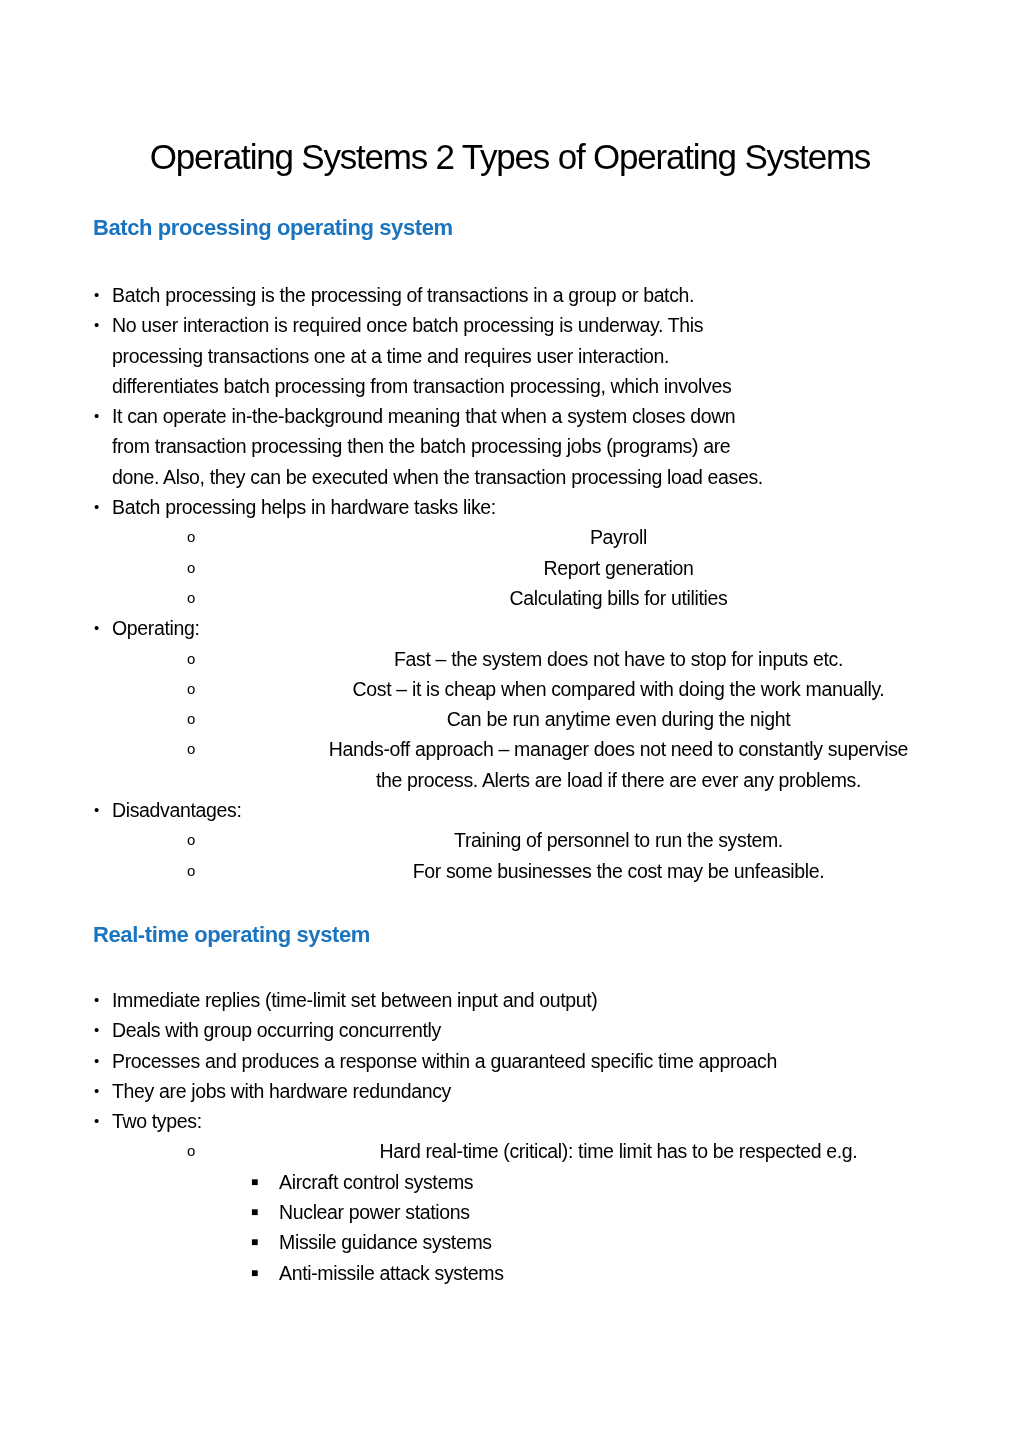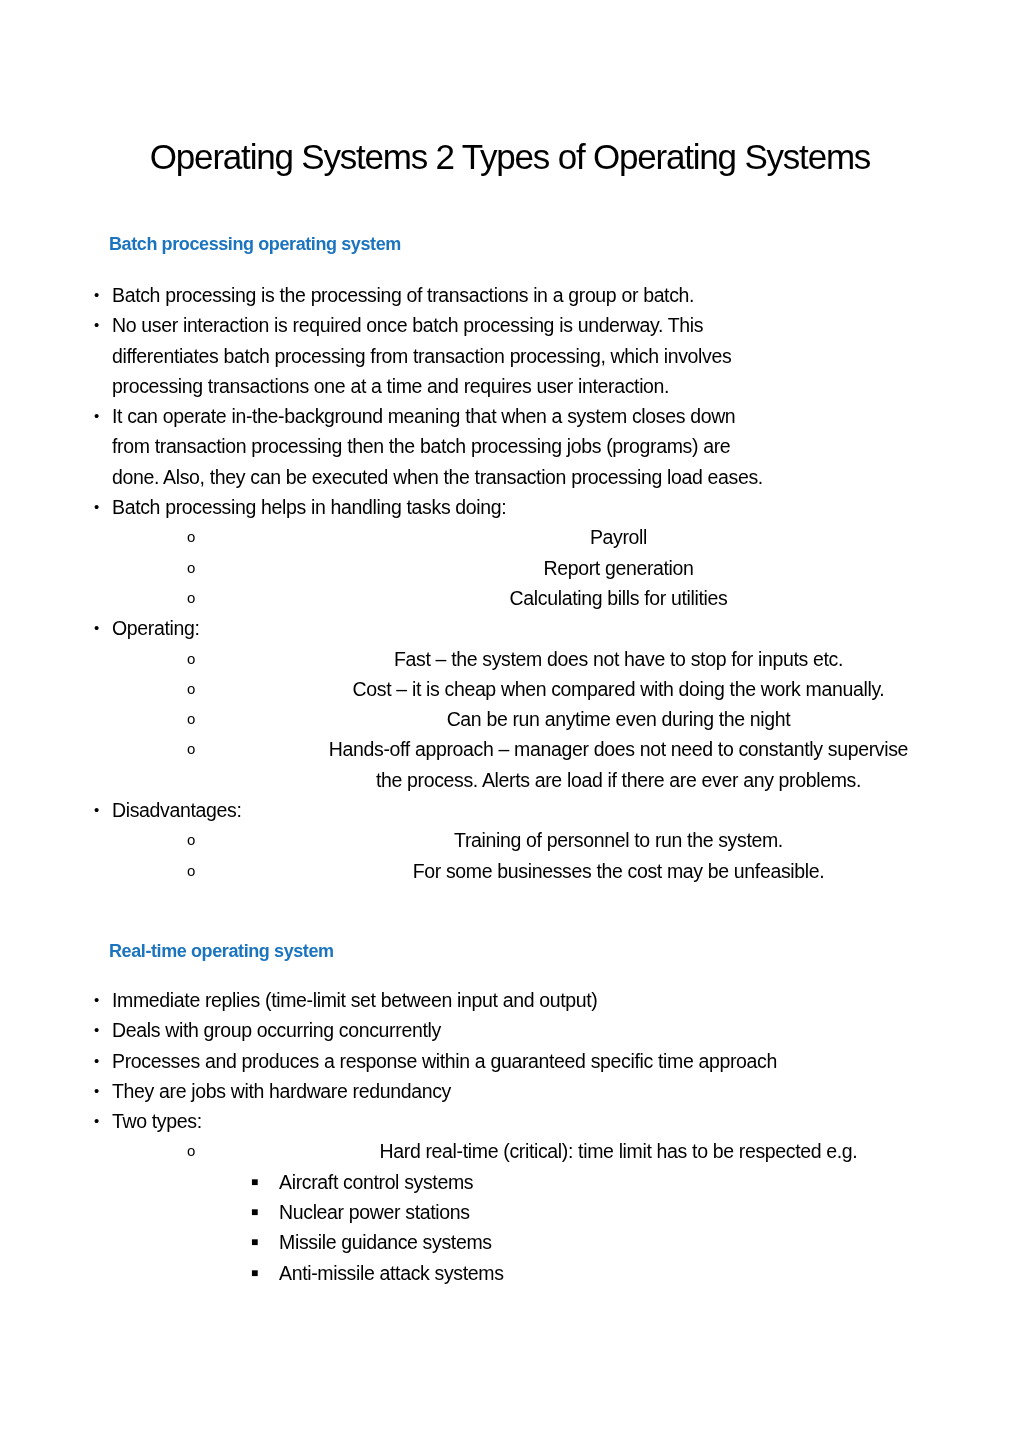--- a/index.html
+++ b/index.html
@@ -7,22 +7,22 @@
       width: 1020px; height: 1442px; position: relative; overflow: hidden;
       font-family: "Liberation Sans", sans-serif; color: #000000;
     }
     .page { position: absolute; left: 0; top: 0; width: 888px; height: 1442px; }
     .title {
       position: absolute; left: 0; width: 1020px; top: 133px;
       text-align: center; font-size: 35px; letter-spacing: -1.2px;
       font-weight: normal; margin: 0; line-height: 48px;
     }
     .heading {
-      position: absolute; left: 93px; margin: 16px;
-      font-size: 18px; font-weight: bold; color: #1b74bf;
+      position: absolute; left: 93px; margin: 0;
+      font-size: 22px; font-weight: bold; color: #1b74bf;
       letter-spacing: -0.4px; line-height: 30px;
     }
     .h1 { top: 213px; }
     .h2 { top: 920px; }
     .list { position: absolute; left: 0; width: 1020px; margin: 0; padding: 0; list-style: none; }
     .list1 { top: 280px; }
     .list2 { top: 985px; }
     .row {
       position: relative; font-size: 19.5px; line-height: 30.3px;
       letter-spacing: -0.35px; white-space: nowrap;
@@ -45,38 +45,38 @@
   <ul class="list list1">
       <li class="row l1">
         <span class="mk">•</span>
         <span class="tx">Batch processing is the processing of transactions in a group or batch.</span>
       </li>
       <li class="row l1">
         <span class="mk">•</span>
         <span class="tx">No user interaction is required once batch processing is underway. This</span>
       </li>
       <li class="row l1">
-        <span class="tx">differentiates batch processing from transaction processing, which involves</span>
+        <span class="tx">processing transactions one at a time and requires user interaction.</span>
       </li>
       <li class="row l1">
-        <span class="tx">processing transactions one at a time and requires user interaction.</span>
+        <span class="tx">differentiates batch processing from transaction processing, which involves</span>
       </li>
       <li class="row l1">
         <span class="mk">•</span>
         <span class="tx">It can operate in-the-background meaning that when a system closes down</span>
       </li>
       <li class="row l1">
         <span class="tx">from transaction processing then the batch processing jobs (programs) are</span>
       </li>
       <li class="row l1">
         <span class="tx">done. Also, they can be executed when the transaction processing load eases.</span>
       </li>
       <li class="row l1">
         <span class="mk">•</span>
-        <span class="tx">Batch processing helps in handling tasks doing:</span>
+        <span class="tx">Batch processing helps in hardware tasks like:</span>
       </li>
       <li class="row l2">
         <span class="mk">o</span>
         <span class="tx">Payroll</span>
       </li>
       <li class="row l2">
         <span class="mk">o</span>
         <span class="tx">Report generation</span>
       </li>
       <li class="row l2">

